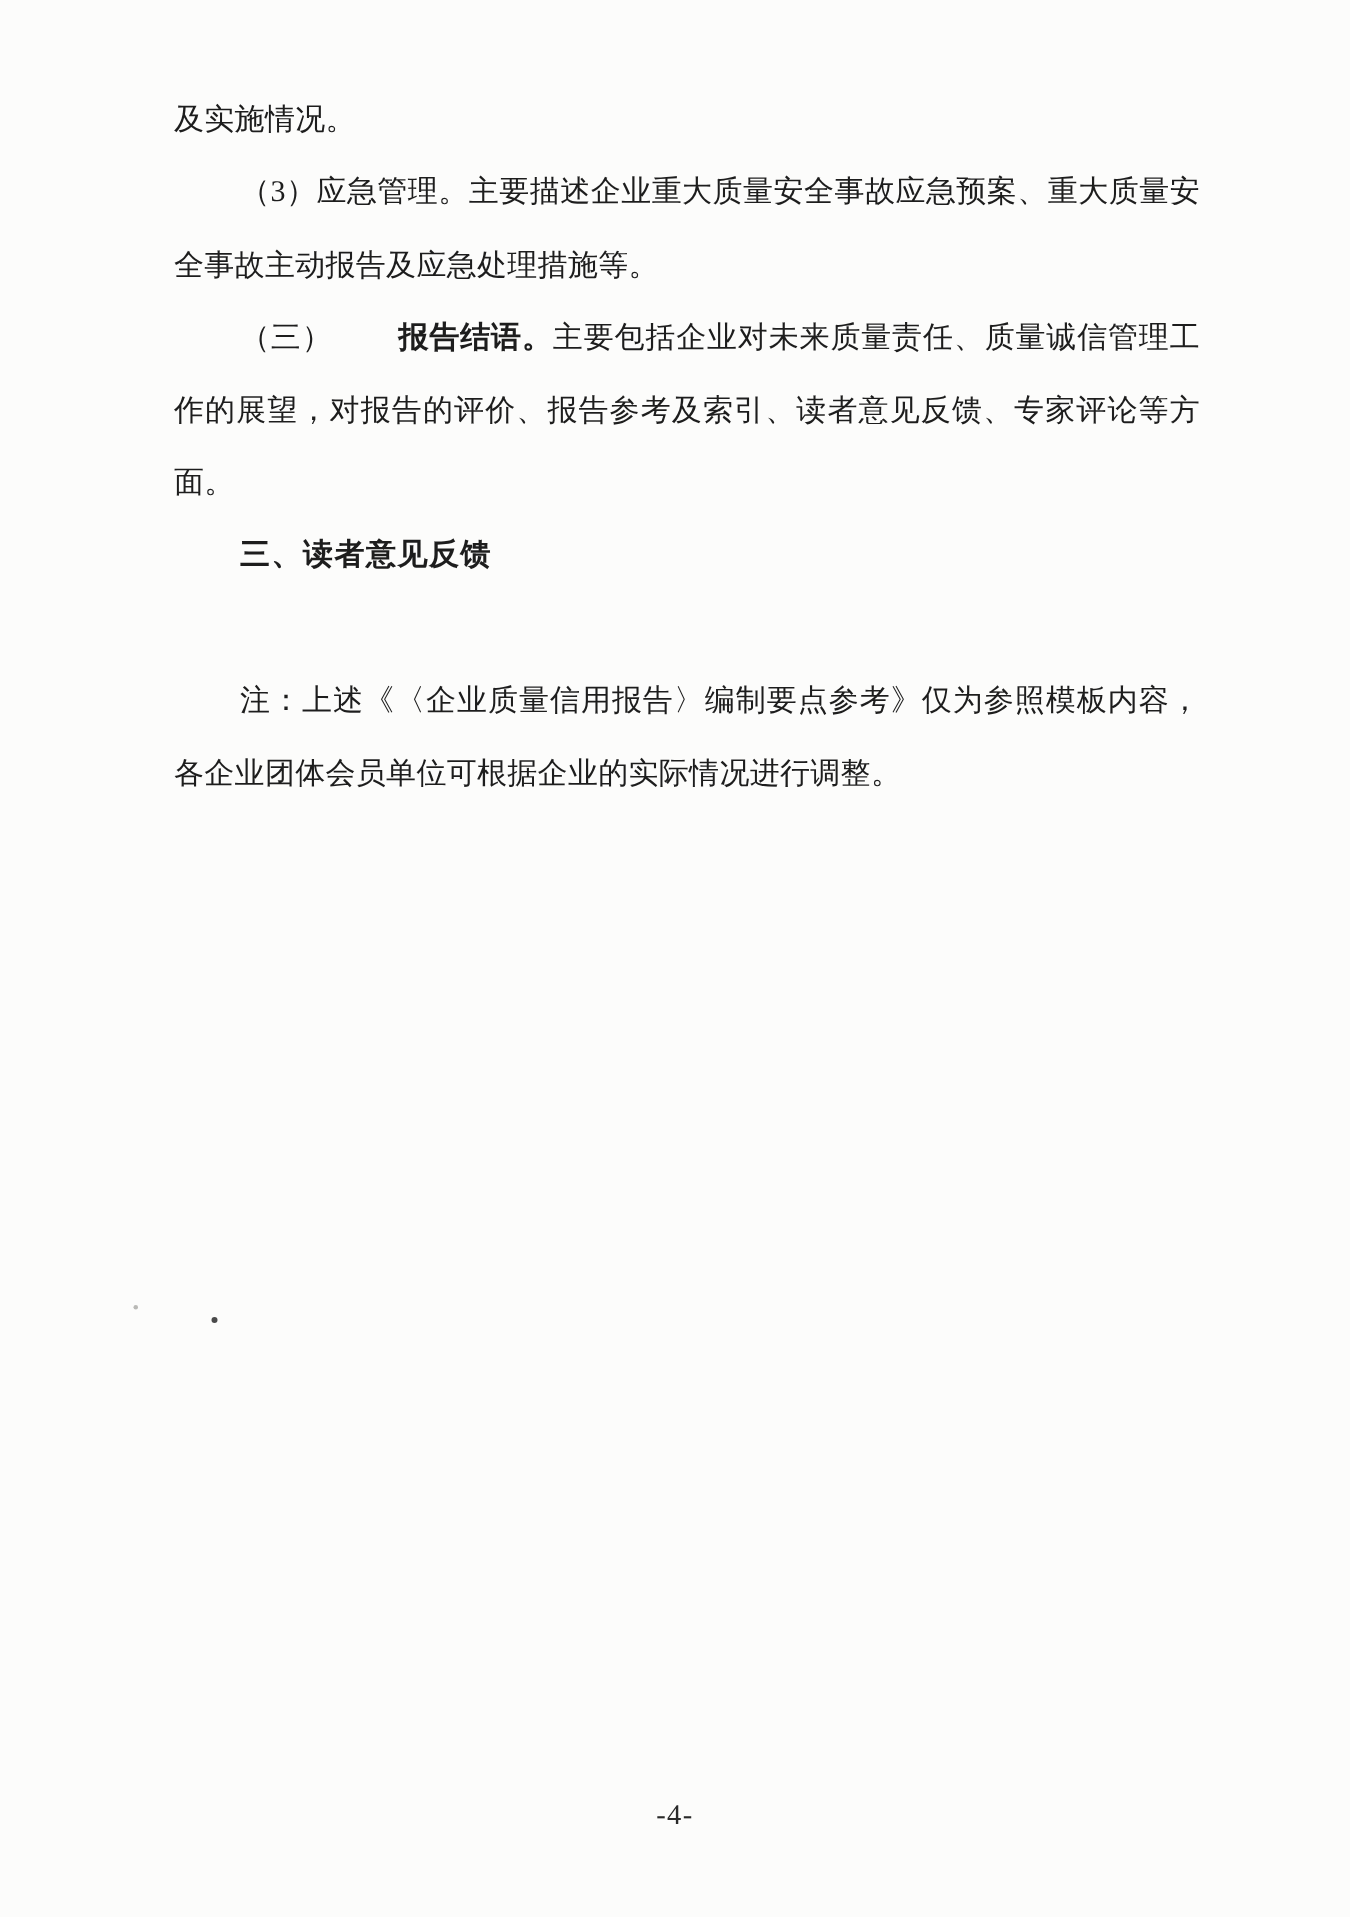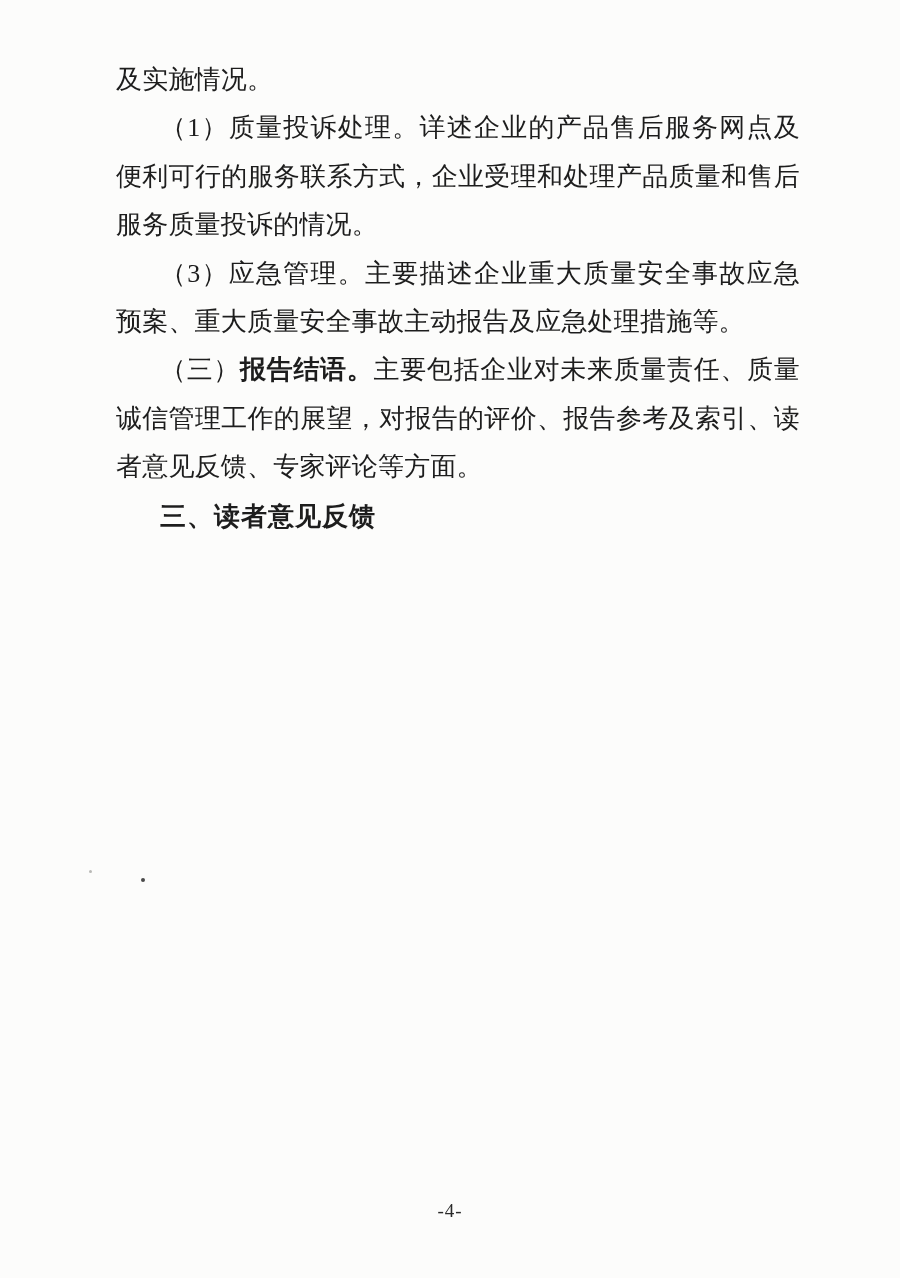--- a/index.html
+++ b/index.html
@@ -14,35 +14,36 @@
     background: #fcfcfb;
     overflow: hidden;
     font-family: "Liberation Serif", "DejaVu Serif", serif;
     color: #1d1d1d;
   }
   .textblock {
     position: absolute;
     left: 116px;
     top: 56px;
     width: 684px;
-    font-size: 26px;
+    font-size: 20px;
     line-height: 48.4px;
     text-align: justify;
     text-justify: inter-ideograph;
     letter-spacing: 0.2px;
   }
   .textblock p {
     margin: 0;
     text-indent: 44px;
   }
   .textblock p.no-indent {
     text-indent: 0;
   }
   .bold-label {
     font-weight: bold;
+    margin-left: 44px;
   }
   .section-heading {
     font-weight: bold;
     font-family: "Liberation Sans", "DejaVu Sans", sans-serif;
     letter-spacing: 1px;
   }
   .blank-line {
     height: 48.4px;
   }
   .page-number {
@@ -77,32 +78,32 @@
 </style>
 </head>
 <body>
 
 <div class="page">
 
   <div class="textblock">
 
     <p class="no-indent">及实施情况。</p>
 
-    <p>（1）质量投诉处理。详述企业的产品售后服务网点及便利可行的服务联系方式，企业受理和处理产品质量和售后服务质量投诉的情况。</p>
 
 
     <p>（3）应急管理。主要描述企业重大质量安全事故应急预案、重大质量安全事故主动报告及应急处理措施等。</p>
 
     <p><span>（三）</span><span class="bold-label">报告结语。</span><span>主要包括企业对未来质量责任、质量诚信管理工作的展望，对报告的评价、报告参考及索引、读者意见反馈、专家评论等方面。</span></p>
 
     <p class="section-heading">三、读者意见反馈</p>
 
 
     <div class="blank-line"></div>
 
+    <p>注：上述《〈企业质量信用报告〉编制要点参考》仅为参照模板内容，各企业团体会员单位可根据企业的实际情况进行调整。</p>
 
   </div>
 
   <div class="artifact-dot-1"></div>
   <div class="artifact-dot-2"></div>
 
   <div class="page-number">-4-</div>
 
 </div>
 

